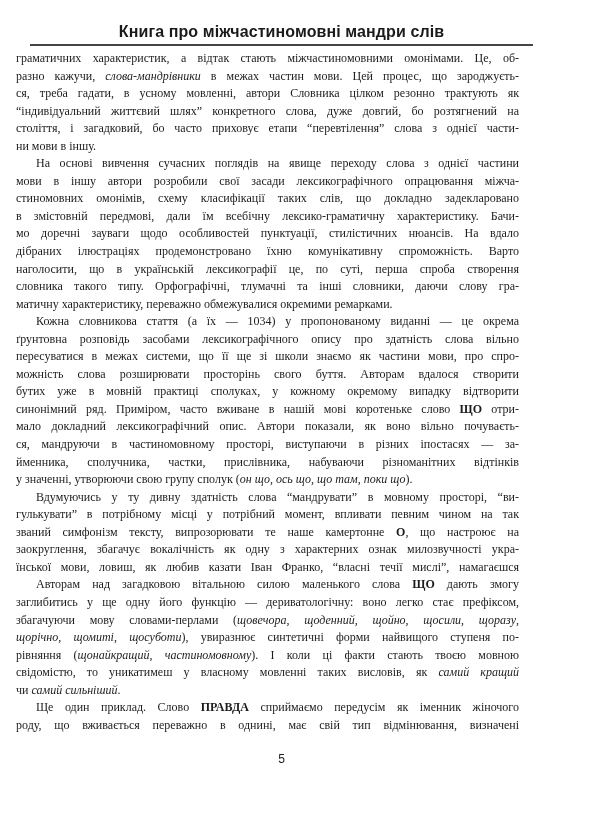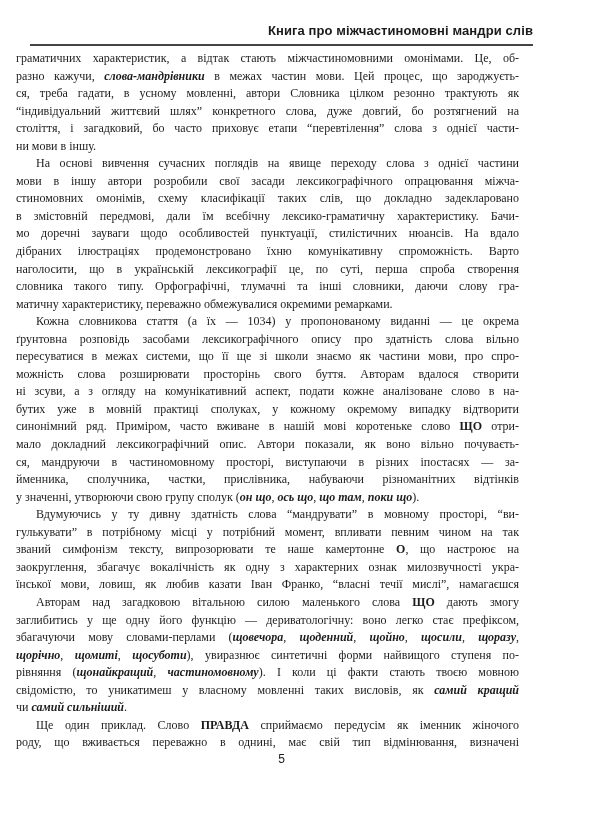--- a/index.html
+++ b/index.html
@@ -1,33 +1,33 @@
 <!DOCTYPE html>
 <html><head>
   <meta charset="utf-8">
   <style>
     html, body { margin: 0; padding: 0; background: #ffffff; }
     body { width: 600px; height: 822px; position: relative; overflow: hidden; }
     .page { position: absolute; left: 0; top: 0; width: 600px; height: 822px; background: #fff; }
     .running-head {
       position: absolute; left: 30px; width: 503px; top: 23px;
-      text-align: right;
+      text-align: center;
       font-family: "Liberation Sans", sans-serif; font-weight: bold;
-      font-size: 13px; color: #1a1a1a; letter-spacing: 0.1px;
+      font-size: 16px; color: #1a1a1a; letter-spacing: 0.1px;
     }
     .rule { position: absolute; left: 30px; width: 503px; top: 44px; height: 1.5px; background: #444; }
     .body-text {
       position: absolute; left: 16px; width: 503px; top: 50px;
       font-family: "Liberation Serif", serif; font-size: 12px;
       line-height: 17.55px; color: #1c1c1c;
     }
     .line { display: block; white-space: nowrap; text-align: justify; text-align-last: justify; height: 17.55px; overflow: visible; }
     .line.last { text-align-last: left; }
     .line.indent { text-indent: 20px; }
-    .it { font-style: italic; font-weight: bold; }
+    .it { font-style: italic; }
     .b { font-weight: bold; }
     .page-number {
       position: absolute; left: 0; width: 563px; top: 752px; text-align: center;
       font-family: "Liberation Sans", sans-serif; font-size: 12px; color: #1a1a1a;
     }
   </style>
 </head>
 <body>
 
 <div class="page">
@@ -46,21 +46,20 @@
       <div class="line"><span>в змістовній передмові, дали їм всебічну лексико-граматичну характеристику. Бачи-</span></div>
       <div class="line"><span>мо доречні зауваги щодо особливостей пунктуації, стилістичних нюансів. На вдало</span></div>
       <div class="line"><span>дібраних ілюстраціях продемонстровано їхню комунікативну спроможність. Варто</span></div>
       <div class="line"><span>наголосити, що в українській лексикографії це, по суті, перша спроба створення</span></div>
       <div class="line"><span>словника такого типу. Орфографічні, тлумачні та інші словники, даючи слову гра-</span></div>
       <div class="line last"><span>матичну характеристику, переважно обмежувалися окремими ремарками.</span></div>
       <div class="line indent"><span>Кожна словникова стаття (а їх — 1034) у пропонованому виданні — це окрема</span></div>
       <div class="line"><span>ґрунтовна розповідь засобами лексикографічного опису про здатність слова вільно</span></div>
       <div class="line"><span>пересуватися в межах системи, що її ще зі школи знаємо як частини мови, про спро-</span></div>
       <div class="line"><span>можність слова розширювати просторінь свого буття. Авторам вдалося створити</span></div>
-      <div class="line"><span>ні зсуви, а з огляду на комунікативний аспект, подати кожне аналізоване слово в на-</span></div>
       <div class="line"><span>бутих уже в мовній практиці сполуках, у кожному окремому випадку відтворити</span></div>
       <div class="line"><span>синонімний ряд. Приміром, часто вживане в нашій мові коротеньке слово </span><span class="b">ЩО</span><span> отри-</span></div>
       <div class="line"><span>мало докладний лексикографічний опис. Автори показали, як воно вільно почуваєть-</span></div>
       <div class="line"><span>ся, мандруючи в частиномовному просторі, виступаючи в різних іпостасях — за-</span></div>
       <div class="line"><span>йменника, сполучника, частки, прислівника, набуваючи різноманітних відтінків</span></div>
       <div class="line last"><span>у значенні, утворюючи свою групу сполук (</span><span class="it">он що</span><span>, </span><span class="it">ось що</span><span>, </span><span class="it">що там</span><span>, </span><span class="it">поки що</span><span>).</span></div>
       <div class="line indent"><span>Вдумуючись у ту дивну здатність слова “мандрувати” в мовному просторі, “ви-</span></div>
       <div class="line"><span>гулькувати” в потрібному місці у потрібний момент, впливати певним чином на так</span></div>
       <div class="line"><span>званий симфонізм тексту, випрозорювати те наше камертонне </span><span class="b">О</span><span>, що настроює на</span></div>
       <div class="line"><span>заокруглення, збагачує вокалічність як одну з характерних ознак милозвучності укра-</span></div>

